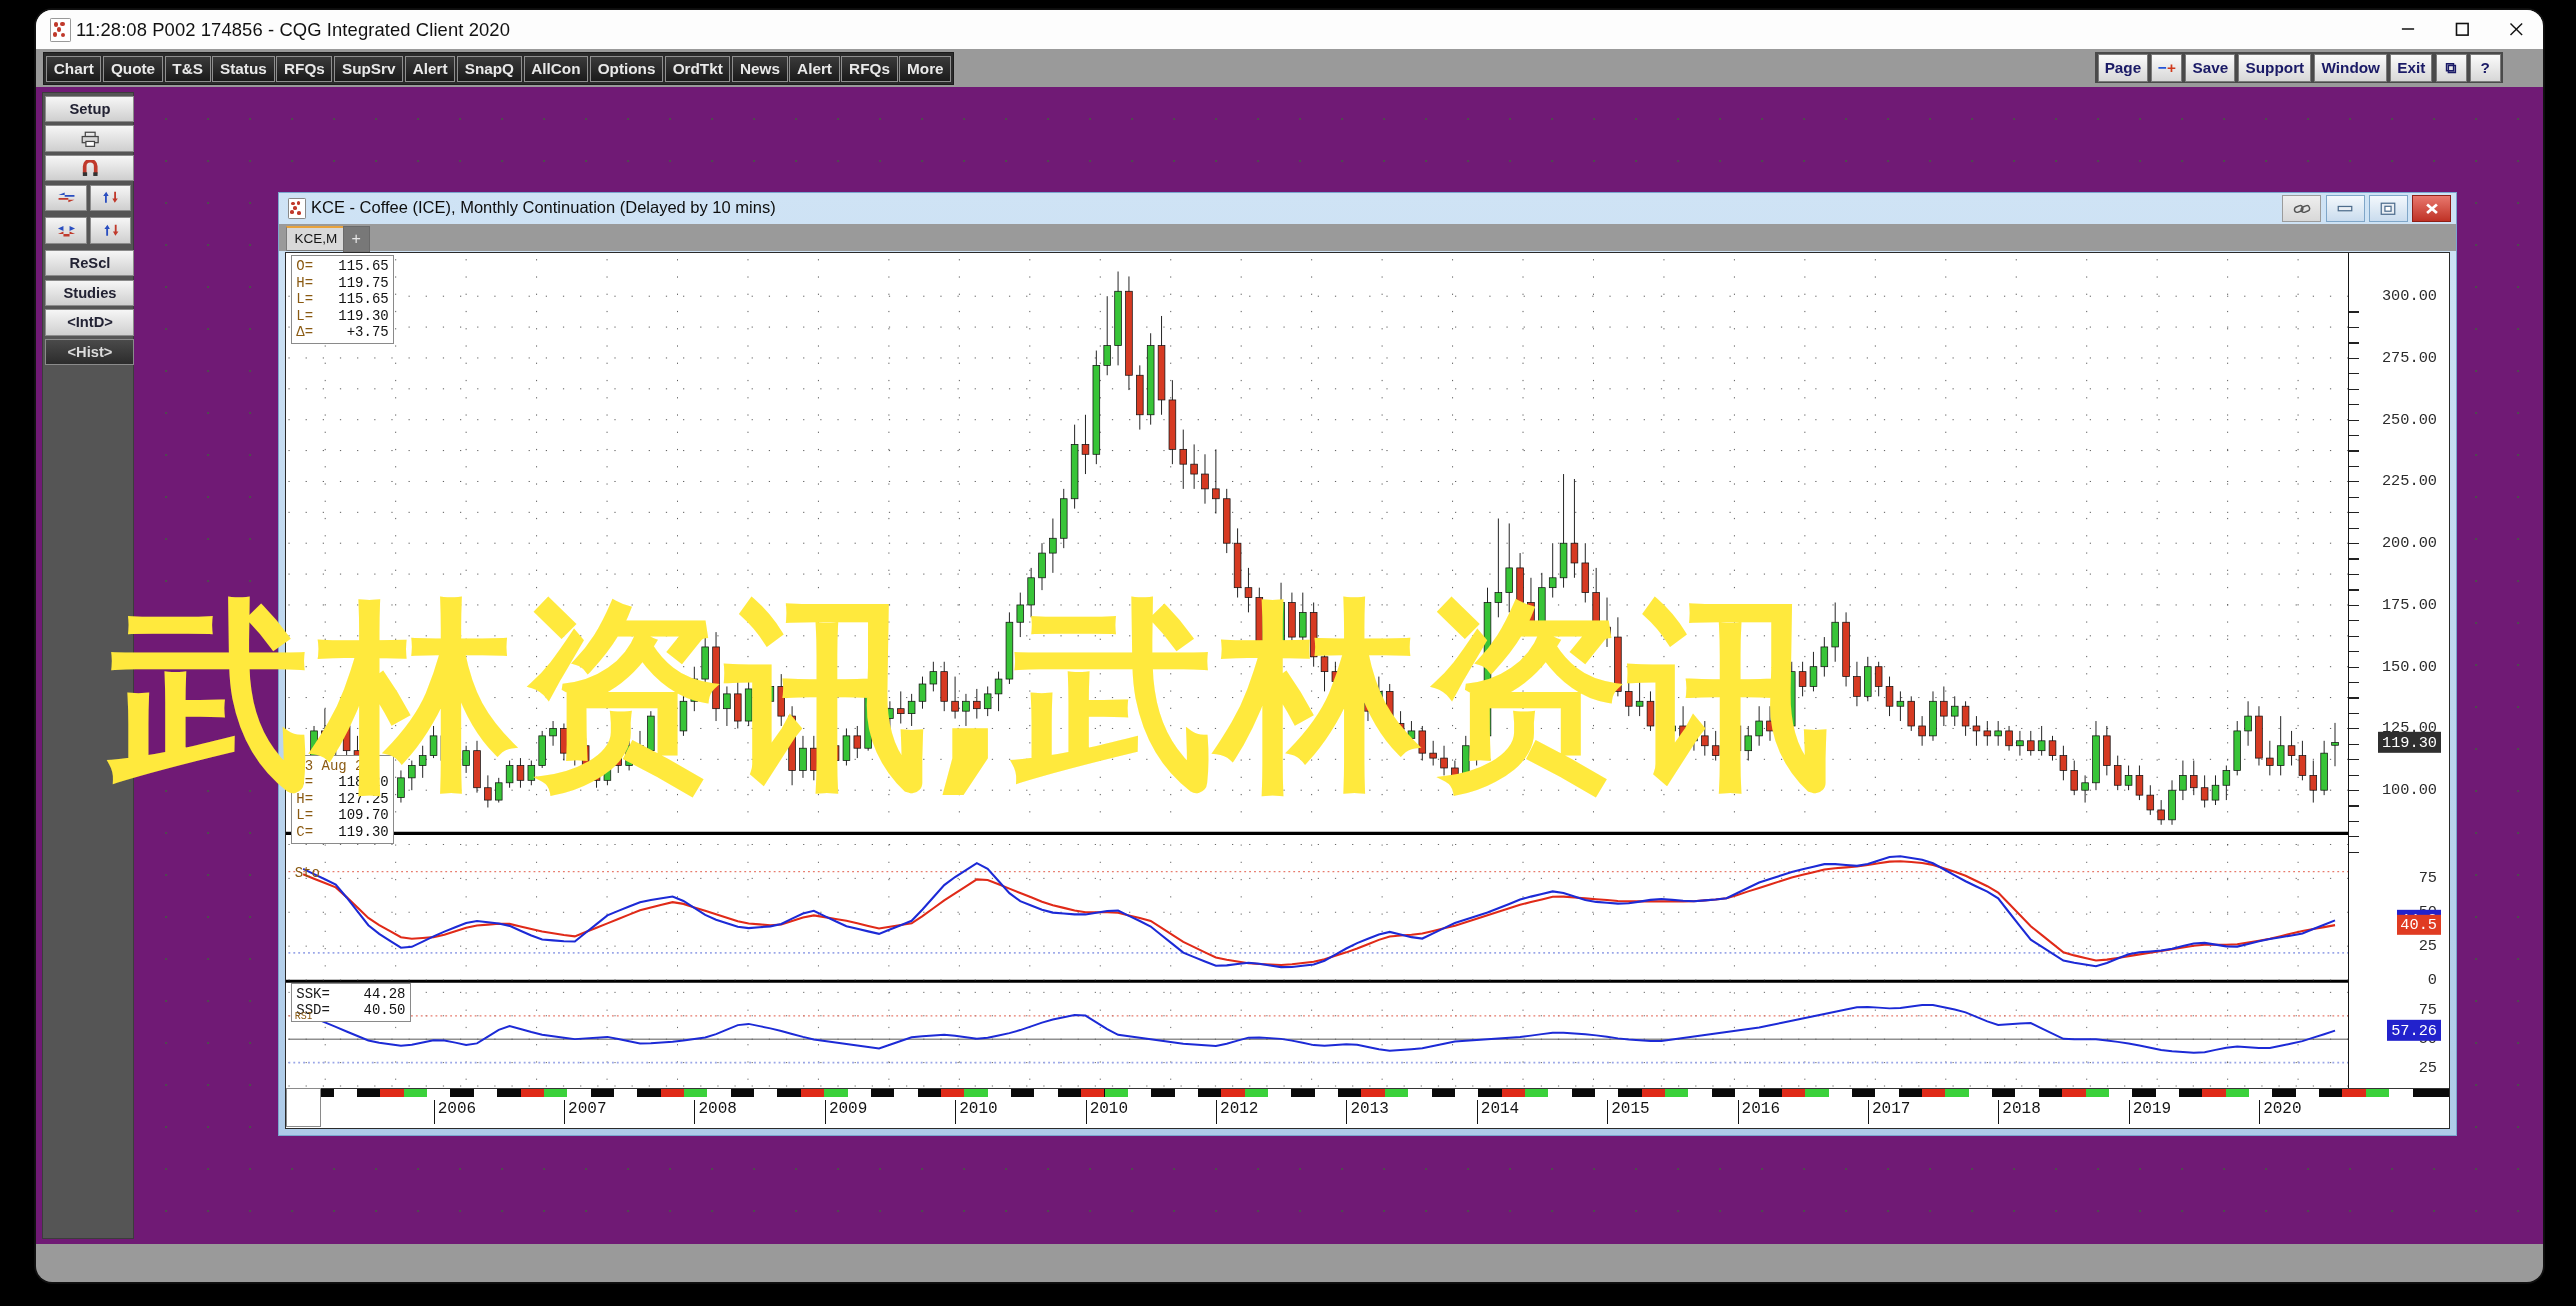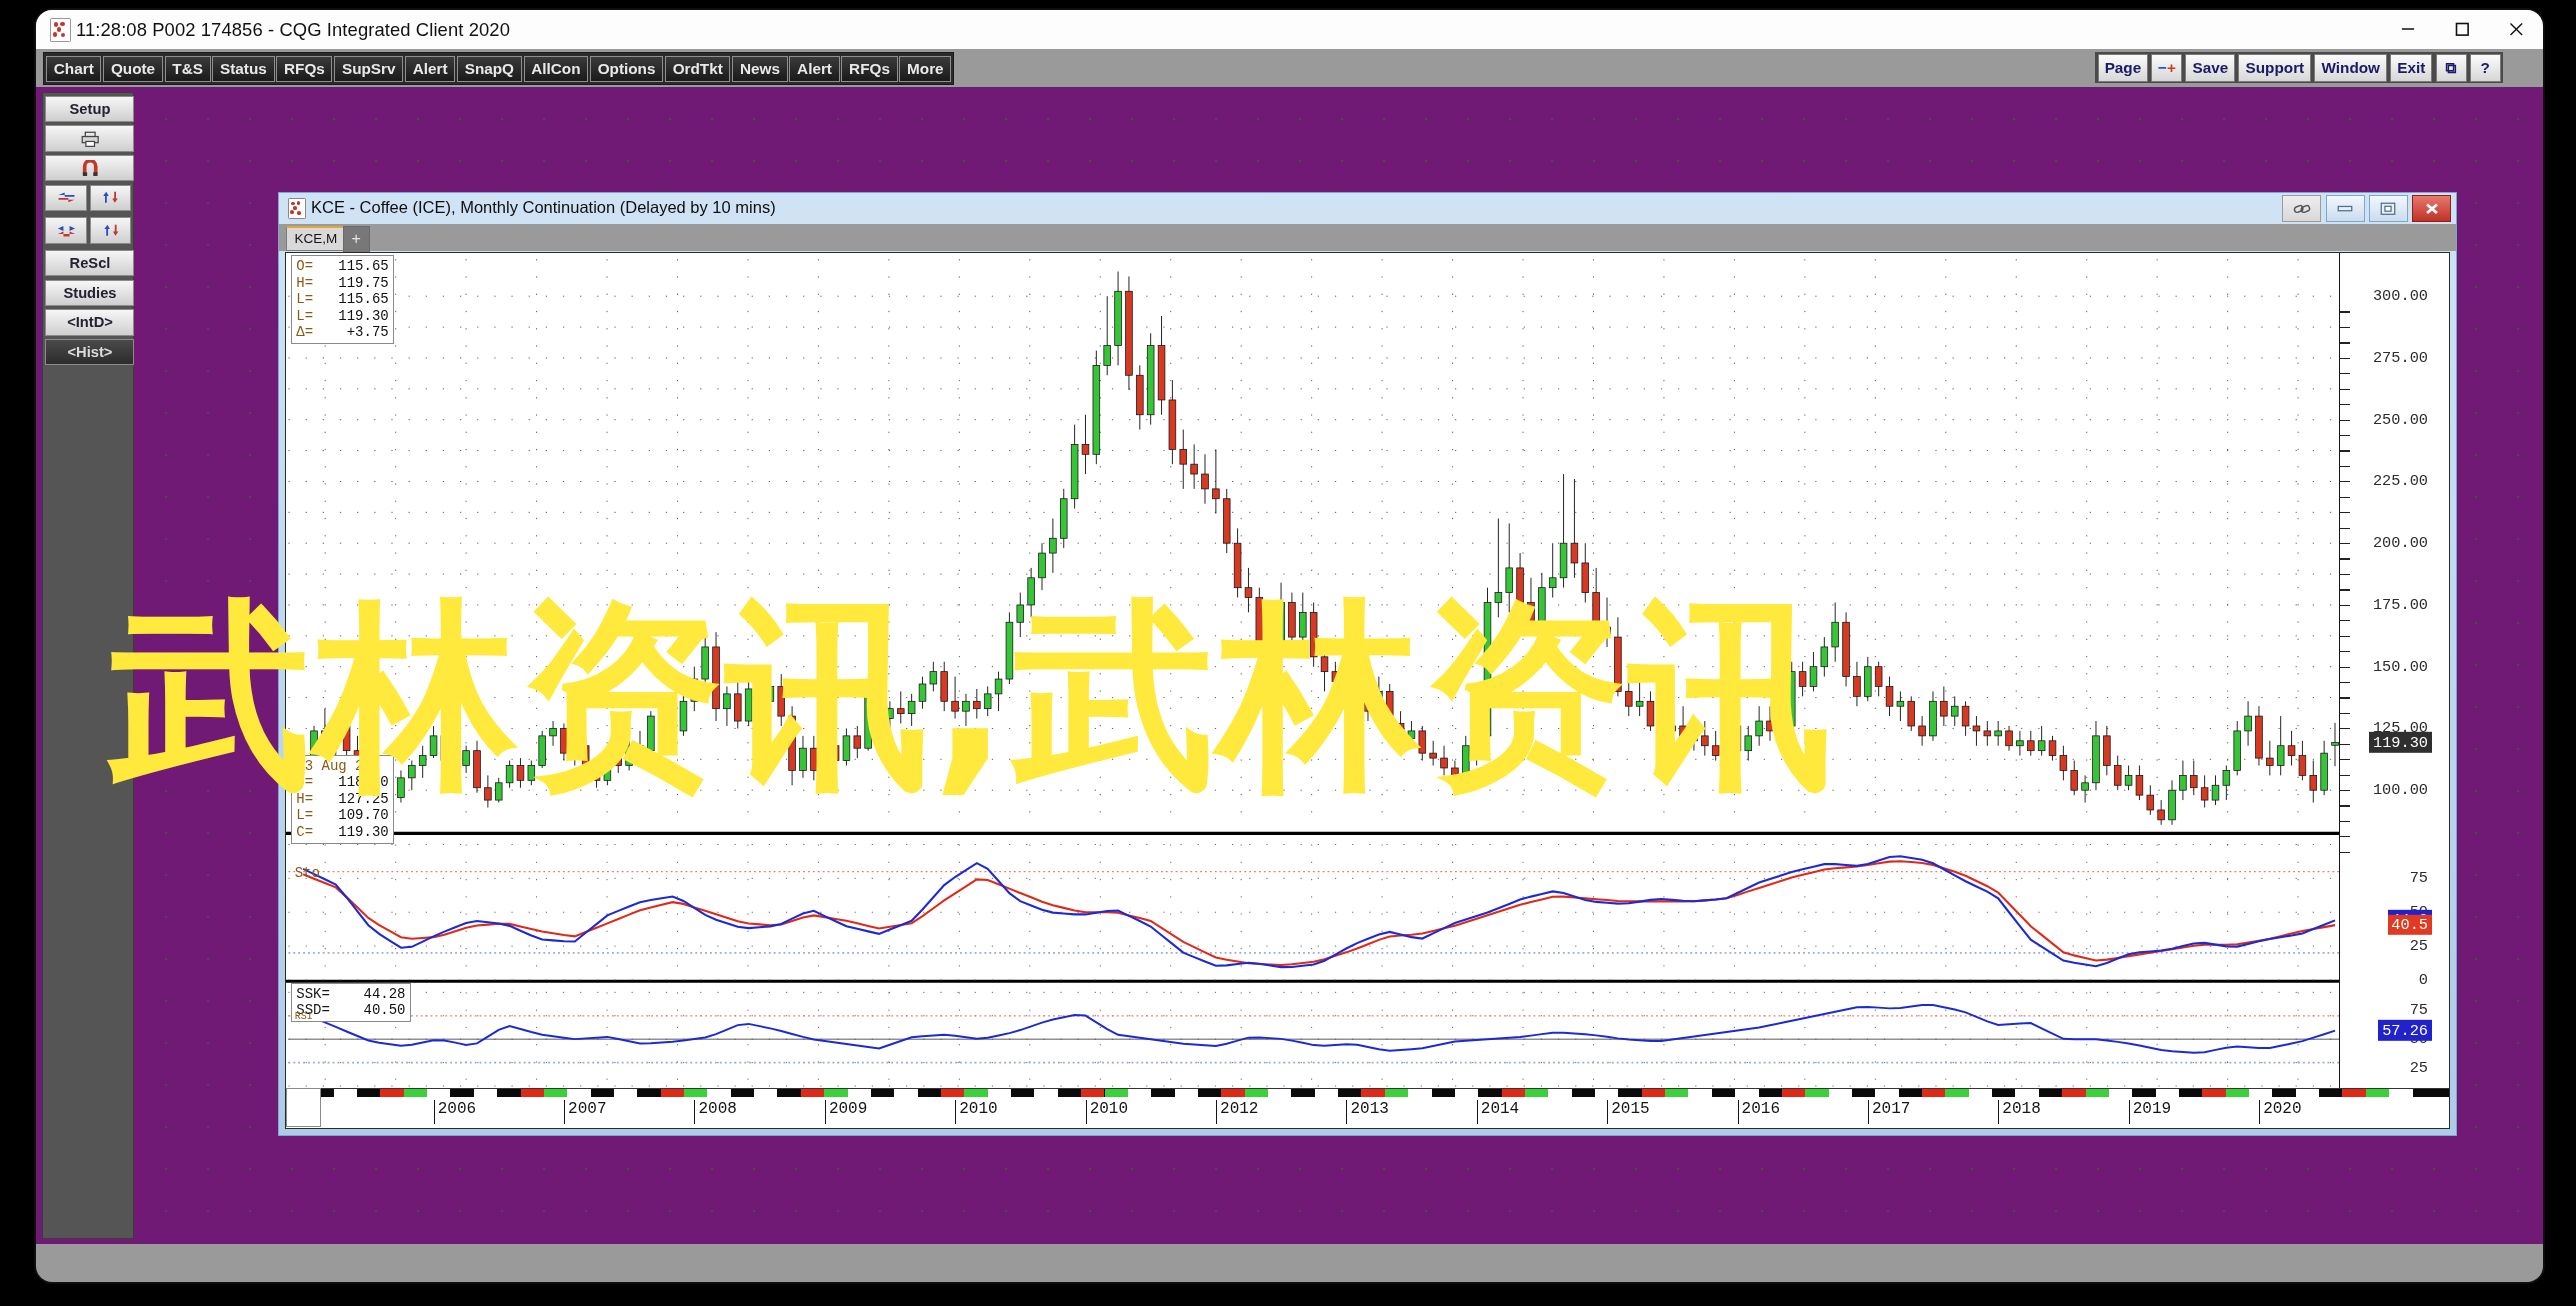--- a/index.html
+++ b/index.html
@@ -95,21 +95,21 @@
   #sskbox{left:4.9px;top:730px;}
   #sskbox .lbl{color:#1a1a1a;}
   .dbline span.v{color:#111;}
 
   #stochlabel{position:absolute;left:8.6px;top:612px;font-family:"Liberation Mono",monospace;
               font-size:14px;color:#8a5a12;}
   #rsilabel{position:absolute;left:8.6px;top:758px;font-family:"Liberation Mono",monospace;
               font-size:10px;color:#8a5a12;}
 
   
-  #pricescale{position:absolute;right:16px;top:0;width:93px;bottom:0;background:#fff;
+  #pricescale{position:absolute;right:7px;top:0;width:93px;bottom:0;background:#fff;
               border-left:1.2px solid #151515;}
   .ptick{position:absolute;right:4.9px;font-family:"Liberation Mono",monospace;font-size:15.3px;
          color:#2b2b2b;transform:translateY(-50%);}
   .ptag{position:absolute;right:1.2px;transform:translateY(-50%);font-family:"Liberation Mono",monospace;
         font-size:15.3px;padding:1.2px 3.7px;color:#fff;white-space:nowrap;}
   .ptag.dark{background:#2f2f2f;}
   .ptag.blue{background:#2222cc;}
   .ptag.red{background:#e03b22;}
 
   

